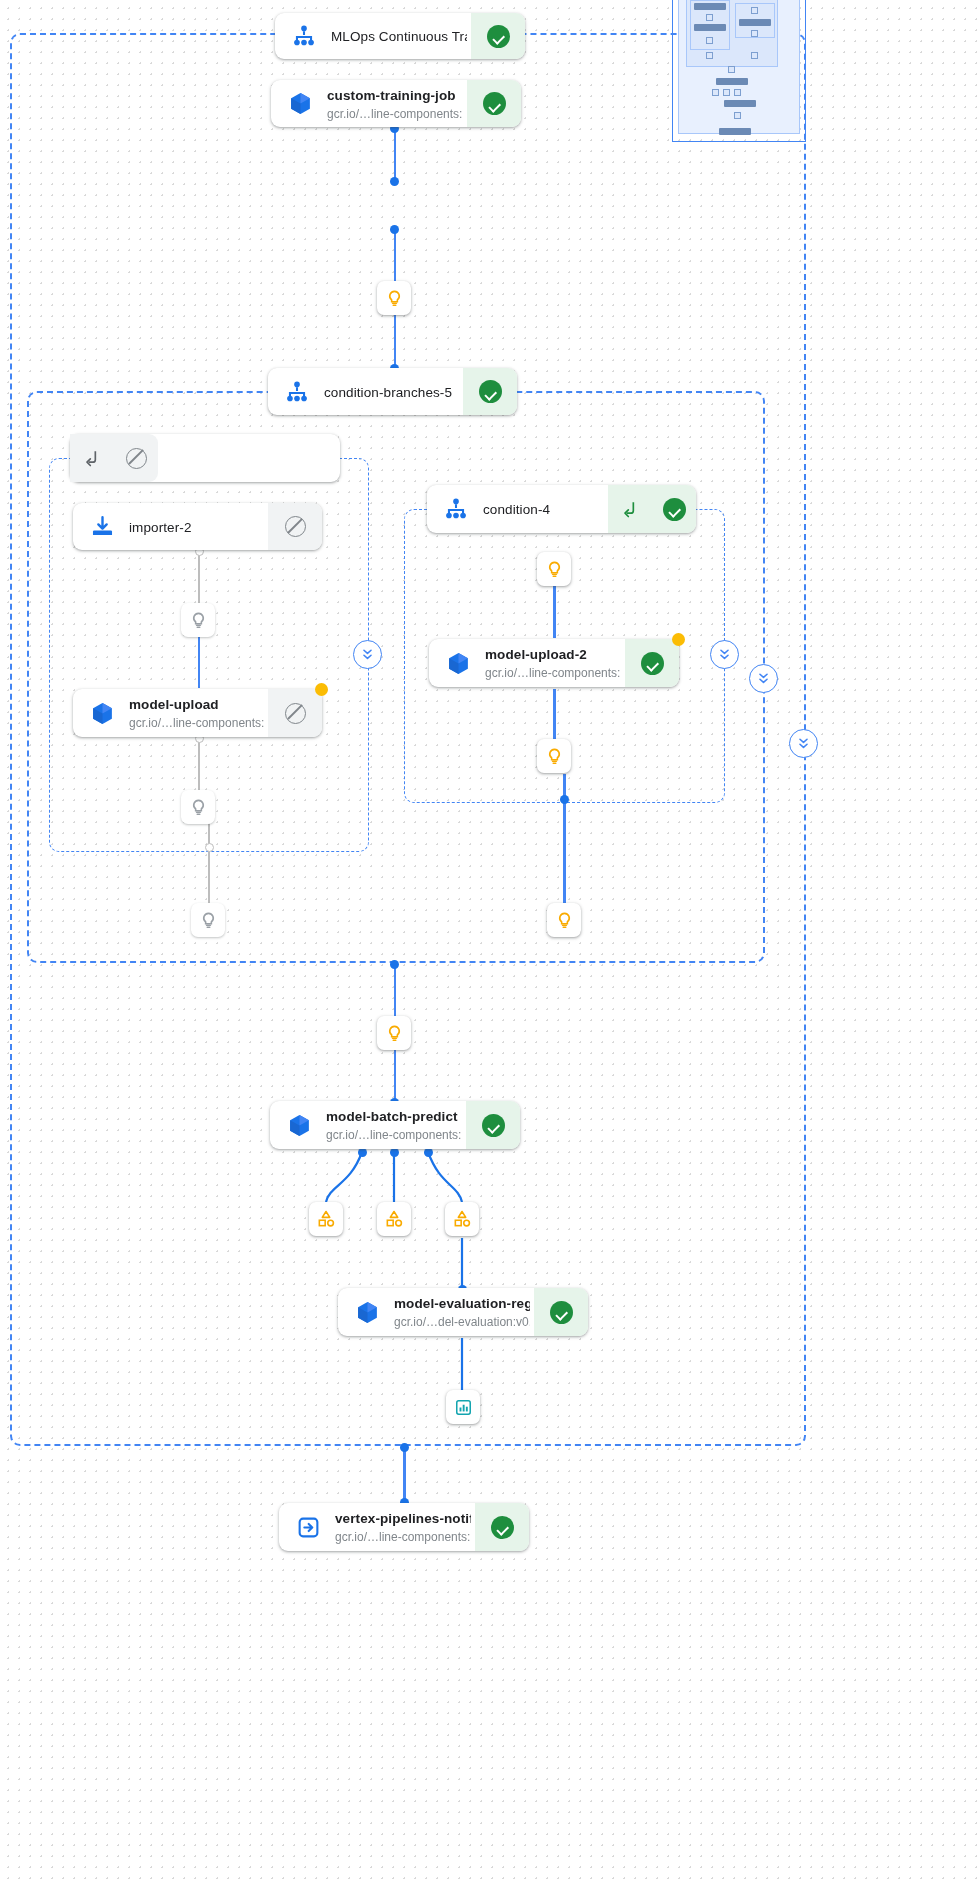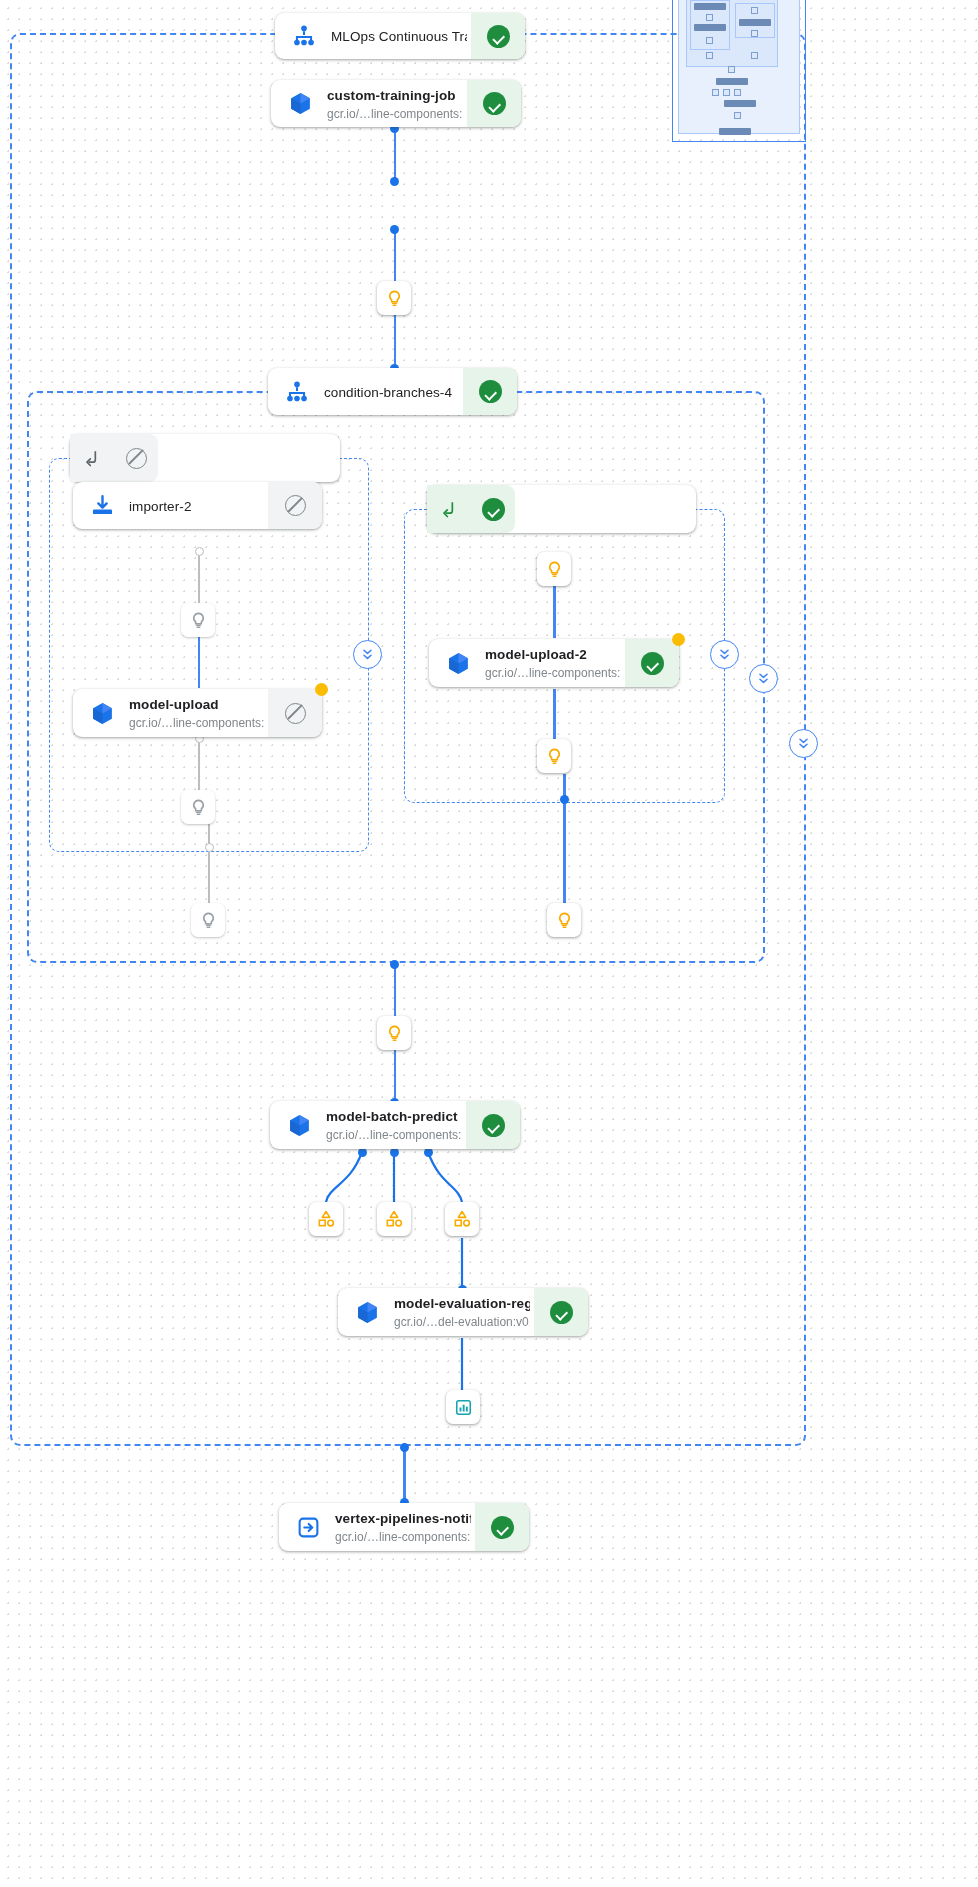--- a/index.html
+++ b/index.html
@@ -228,41 +228,41 @@
       <span class="ic">
         <svg width="26" height="26" viewBox="0 0 24 24">
           <circle cx="12" cy="5" r="2.6" fill="#1a73e8"></circle>
           <path d="M12 7.6 V11 M5.5 16 V13 H18.5 V16" stroke="#1a73e8" stroke-width="1.9" fill="none"></path>
           <circle cx="5.5" cy="18" r="2.6" fill="#1a73e8"></circle>
           <circle cx="12" cy="18" r="2.6" fill="#1a73e8"></circle>
           <circle cx="18.5" cy="18" r="2.6" fill="#1a73e8"></circle>
         </svg>
       </span>
       <span class="txt">
-        <span class="title plain">condition-branches-4</span>
+        <span class="title plain">condition-branches-5</span>
       </span>
     </div>
     <div class="state ok">
       <span class="chk"></span>
     </div>
   </div>
 
   <div class="node" style="left:70px;top:434px;width:270px;height:48px;">
     <div class="state skip narrow">
       <svg width="20" height="20" viewBox="0 0 24 24">
         <path d="M16 4 V14 a3 3 0 0 1 -3 3 H8" stroke="#5f6368" stroke-width="2" fill="none"></path>
         <path d="M10 13 L6 17 L10 21" stroke="#5f6368" stroke-width="2" fill="none" stroke-linecap="round" stroke-linejoin="round"></path>
       </svg>
     </div>
     <div class="state skip narrow last">
       <span class="ban"></span>
     </div>
   </div>
 
-  <div class="node" style="left:73px;top:482px;width:249px;height:47px;">
+  <div class="node" style="left:73px;top:503px;width:249px;height:47px;">
     <div class="body">
       <span class="ic">
         <svg width="25" height="25" viewBox="0 0 24 24">
           <path d="M12 3 V13 M8 10 L12 14 L16 10" stroke="#1a73e8" stroke-width="2.3" fill="none" stroke-linecap="round" stroke-linejoin="round"></path>
           <path d="M4 17 H20" stroke="#1a73e8" stroke-width="2.3" stroke-linecap="round"></path>
           <path d="M4 17 V19 H20 V17" stroke="#1a73e8" stroke-width="2.3" fill="none"></path>
         </svg>
       </span>
       <span class="txt">
         <span class="title plain">importer-2</span>
@@ -308,20 +308,34 @@
   </div>
 
   <div class="chip grey" style="left:191px;top:903px;">
     <svg width="19" height="19" viewBox="0 0 24 24">
       <path d="M12 3 a6 6 0 0 0 -3.6 10.8 V16 h7.2 v-2.2 A6 6 0 0 0 12 3 Z" fill="none" stroke="#9aa0a6" stroke-width="2"></path>
       <path d="M9.6 18 h4.8 M10.4 20.5 h3.2" stroke="#9aa0a6" stroke-width="2" stroke-linecap="round"></path>
     </svg>
   </div>
 
   <div class="node" style="left:427px;top:485px;width:269px;height:48px;">
+    <div class="body">
+      <span class="ic">
+        <svg width="26" height="26" viewBox="0 0 24 24">
+          <circle cx="12" cy="5" r="2.6" fill="#1a73e8"></circle>
+          <path d="M12 7.6 V11 M5.5 16 V13 H18.5 V16" stroke="#1a73e8" stroke-width="1.9" fill="none"></path>
+          <circle cx="5.5" cy="18" r="2.6" fill="#1a73e8"></circle>
+          <circle cx="12" cy="18" r="2.6" fill="#1a73e8"></circle>
+          <circle cx="18.5" cy="18" r="2.6" fill="#1a73e8"></circle>
+        </svg>
+      </span>
+      <span class="txt">
+        <span class="title plain">condition-4</span>
+      </span>
+    </div>
     <div class="state ok narrow">
       <svg width="20" height="20" viewBox="0 0 24 24">
         <path d="M16 4 V14 a3 3 0 0 1 -3 3 H8" stroke="#1e8e3e" stroke-width="2" fill="none"></path>
         <path d="M10 13 L6 17 L10 21" stroke="#1e8e3e" stroke-width="2" fill="none" stroke-linecap="round" stroke-linejoin="round"></path>
       </svg>
     </div>
     <div class="state ok narrow last">
       <span class="chk"></span>
     </div>
   </div>

